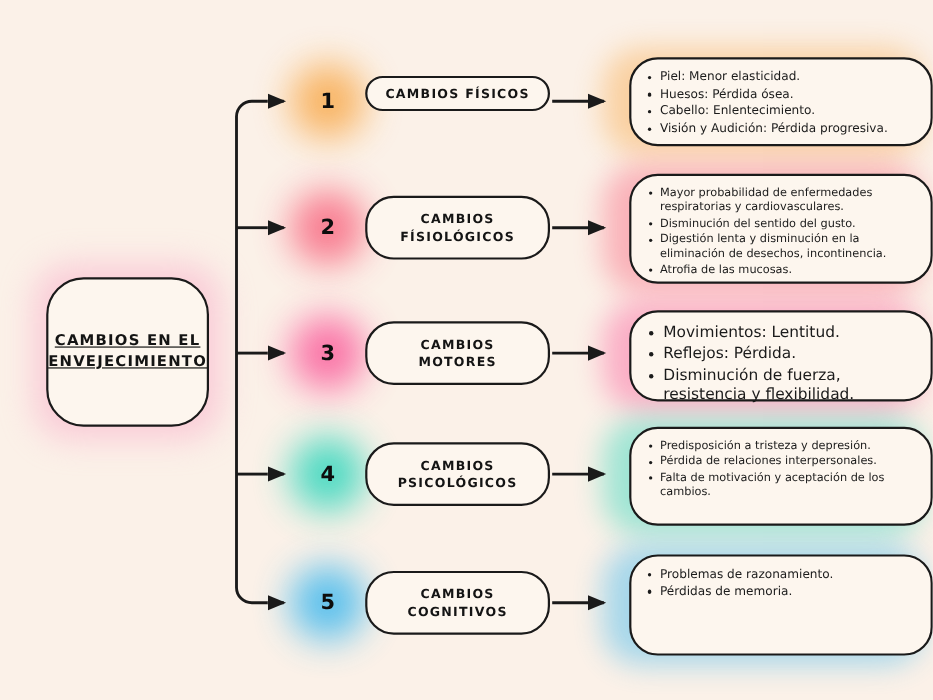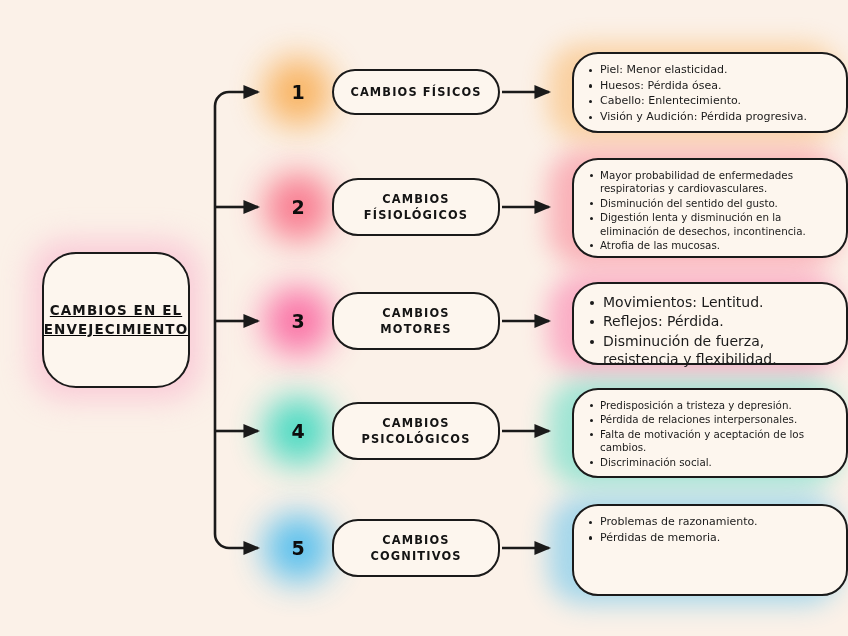--- a/index.html
+++ b/index.html
@@ -157,21 +157,21 @@
     </g>
   </svg>
 
   <div class="node" id="root-node">
     <span class="root-line">CAMBIOS EN EL</span>
     <span class="root-line">ENVEJECIMIENTO</span>
   </div>
 
   <div id="branch-layer">
       <div class="badge" style="top: 77px;">1</div>
-      <div class="node title-pill" style="top: 69px; height: 46px;">
+      <div class="node title-pill" style="top: 69px; height: 32px;">
         <span class="t-line">CAMBIOS FÍSICOS</span>
       </div>
       <div class="node content-box cb-md" style="top: 52px; height: 81px;">
         <ul>
           <li>Piel: Menor elasticidad.</li>
           <li>Huesos: Pérdida ósea.</li>
           <li>Cabello: Enlentecimiento.</li>
           <li>Visión y Audición: Pérdida progresiva.</li>
         </ul>
       </div>
@@ -203,21 +203,20 @@
       <div class="badge" style="top: 416px;">4</div>
       <div class="node title-pill" style="top: 402px; height: 58px;">
         <span class="t-line">CAMBIOS</span>
         <span class="t-line">PSICOLÓGICOS</span>
       </div>
       <div class="node content-box cb-sm" style="top: 388px; height: 90px;">
         <ul>
           <li>Predisposición a tristeza y depresión.</li>
           <li>Pérdida de relaciones interpersonales.</li>
           <li>Falta de motivación y aceptación de los cambios.</li>
-          <li>Discriminación social.</li>
         </ul>
       </div>
       <div class="badge" style="top: 533px;">5</div>
       <div class="node title-pill" style="top: 519px; height: 58px;">
         <span class="t-line">CAMBIOS</span>
         <span class="t-line">COGNITIVOS</span>
       </div>
       <div class="node content-box cb-md" style="top: 504px; height: 92px;">
         <ul>
           <li>Problemas de razonamiento.</li>

